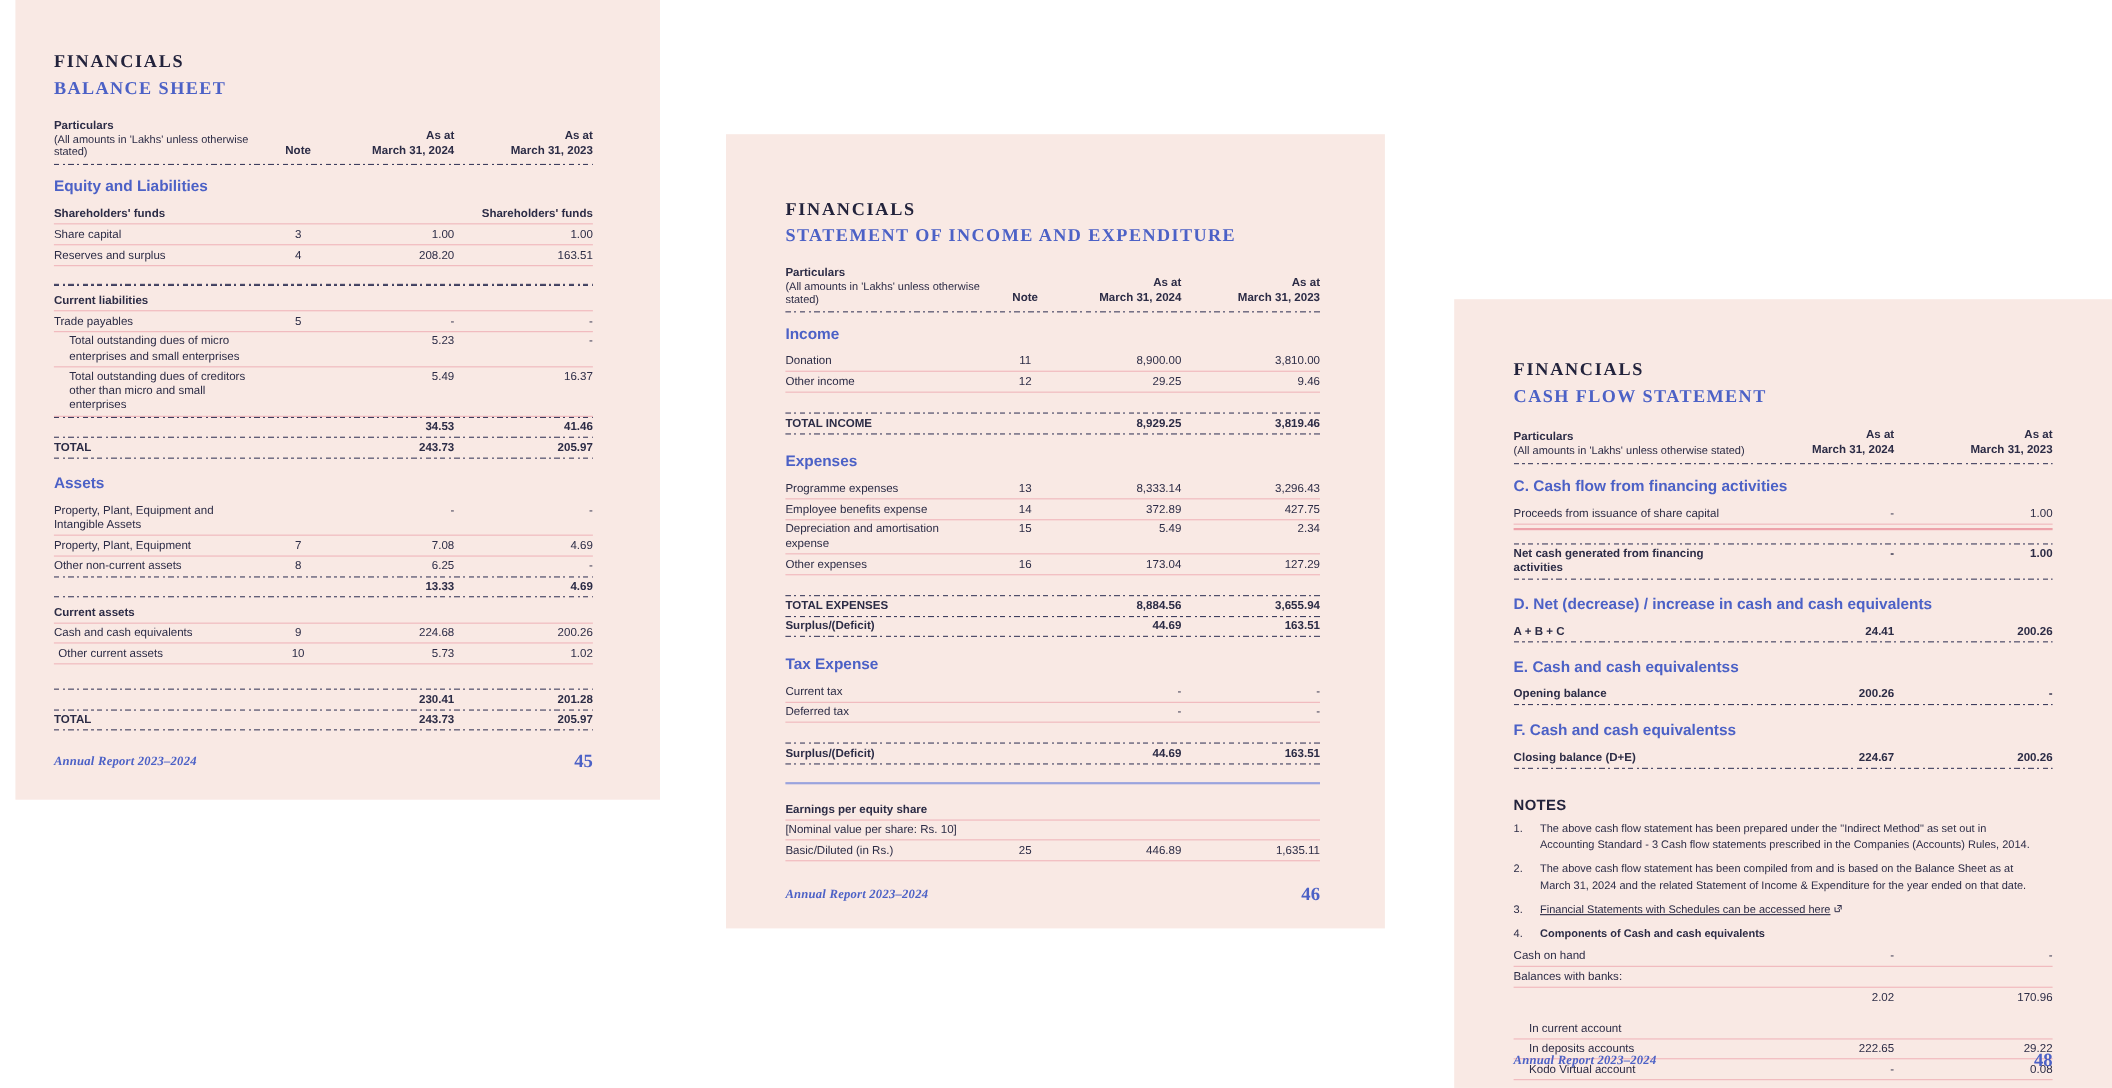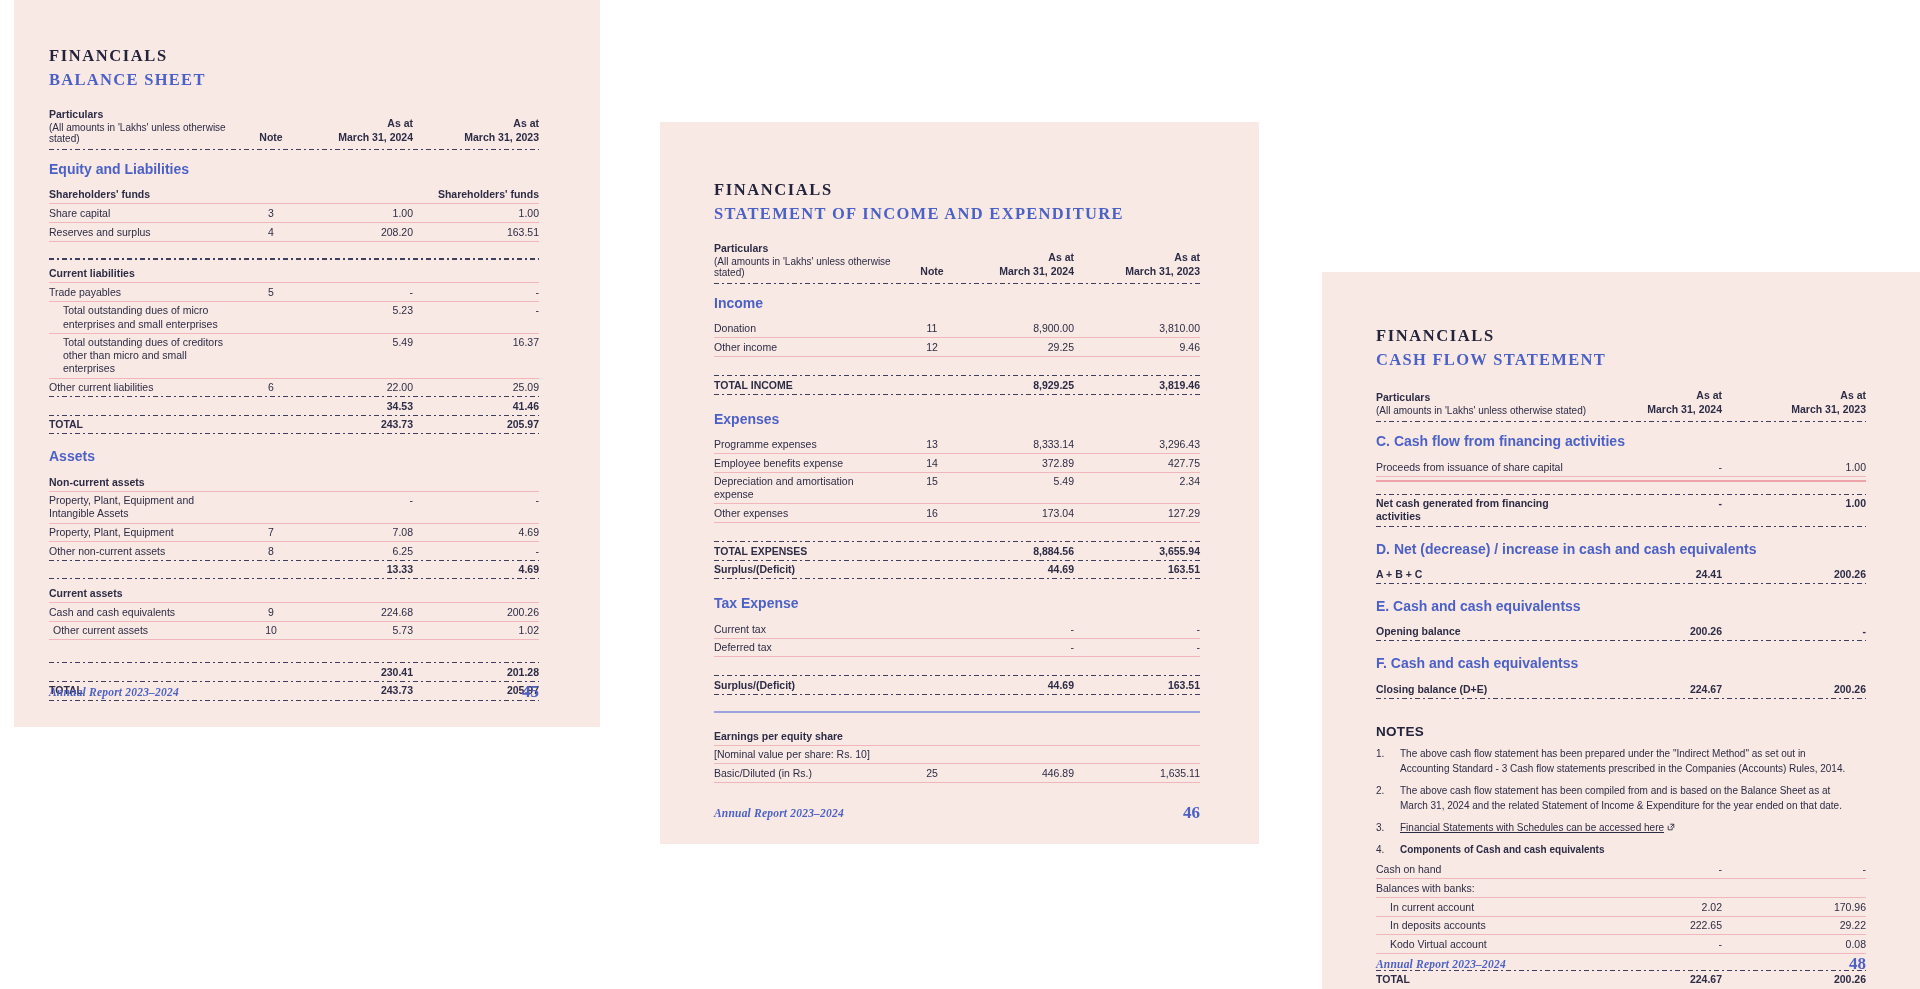--- a/index.html
+++ b/index.html
@@ -107,46 +107,37 @@
         <span class="note-col"></span>
         <span class="v1">5.23</span>
         <span class="v2">-</span>
       </div>
       <div class="row pb">
         <span class="lab" style="padding-left: 14px;">Total outstanding dues of creditors other than micro and small enterprises</span>
         <span class="note-col"></span>
         <span class="v1">5.49</span>
         <span class="v2">16.37</span>
       </div>
-      <div class="row">
-        <span class="lab">Other current liabilities</span>
-        <span class="note-col">6</span>
-        <span class="v1">22.00</span>
-        <span class="v2">25.09</span>
-      </div>
       <div class="dashline"></div>
       <div class="row bold">
         <span class="lab"></span>
         <span class="note-col"></span>
         <span class="v1">34.53</span>
         <span class="v2">41.46</span>
       </div>
       <div class="dashline"></div>
       <div class="row bold">
         <span class="lab">TOTAL</span>
         <span class="note-col"></span>
         <span class="v1">243.73</span>
         <span class="v2">205.97</span>
       </div>
       <div class="dashline"></div>
       <div class="gap" style="height: 3px;"></div>
       <div class="section">Assets</div>
-      <div class="row bold pb">
-        <span class="lab">Non-current assets</span>
-      </div>
       <div class="row pb">
         <span class="lab">Property, Plant, Equipment and Intangible Assets</span>
         <span class="note-col"></span>
         <span class="v1">-</span>
         <span class="v2">-</span>
       </div>
       <div class="row pb">
         <span class="lab">Property, Plant, Equipment</span>
         <span class="note-col">7</span>
         <span class="v1">7.08</span>
@@ -420,21 +411,21 @@
         <span class="lab">Cash on hand</span>
         <span class="v1">-</span>
         <span class="v2">-</span>
       </div>
       <div class="row pb">
         <span class="lab">Balances with banks:</span>
         <span class="v1"></span>
         <span class="v2"></span>
       </div>
       <div class="row pb">
-        <span class="lab" style="padding-left: 14px;">In current account</span>
+        <span class="lab" style="padding-left: 14px; margin-top: 28px;">In current account</span>
         <span class="v1">2.02</span>
         <span class="v2">170.96</span>
       </div>
       <div class="row pb">
         <span class="lab" style="padding-left: 14px;">In deposits accounts</span>
         <span class="v1">222.65</span>
         <span class="v2">29.22</span>
       </div>
       <div class="row pb">
         <span class="lab" style="padding-left: 14px;">Kodo Virtual account</span>

